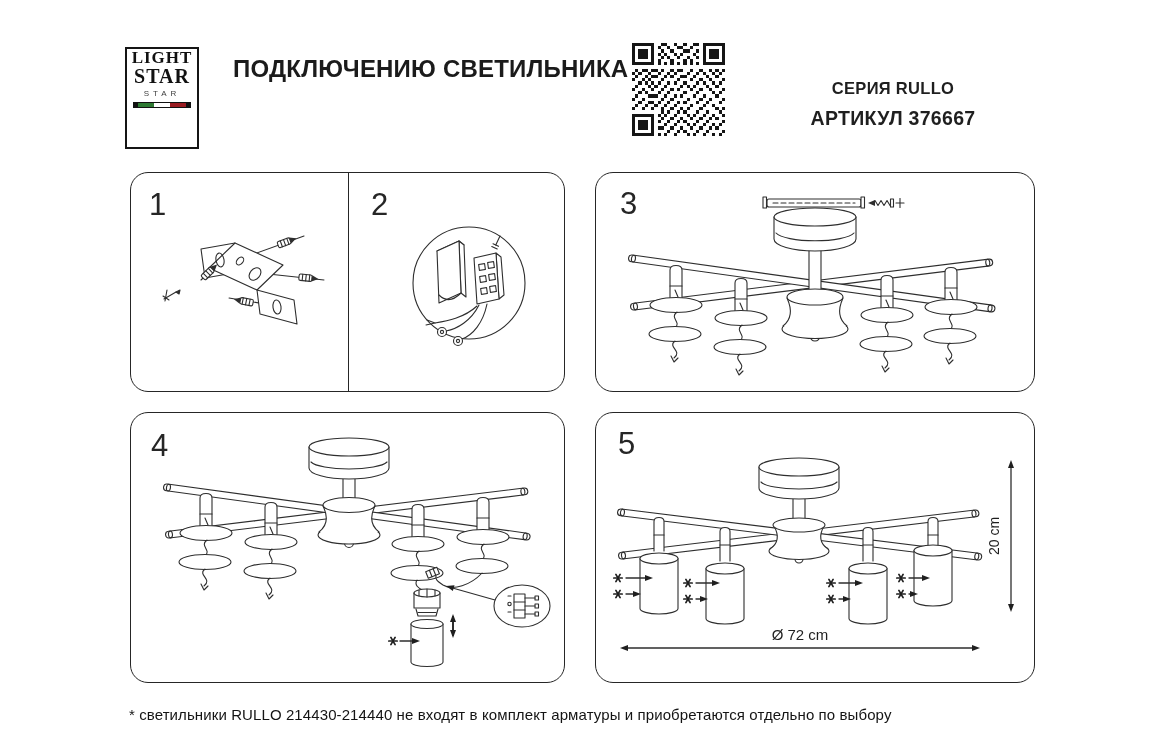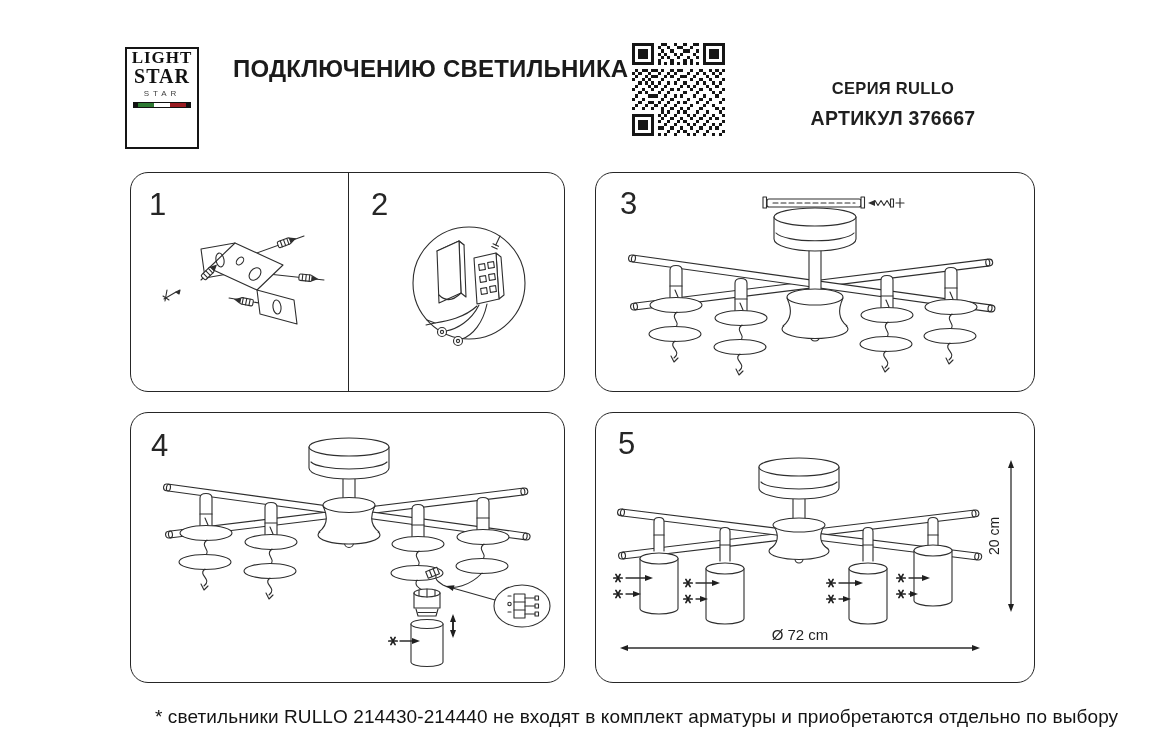--- a/index.html
+++ b/index.html
@@ -27,21 +27,21 @@
   .box{position:absolute;border:1.6px solid #262626;border-radius:18px;background:#fff;box-sizing:border-box;}
   #boxA{left:130px;top:172px;width:435px;height:220px;}
   #boxB{left:595px;top:172px;width:440px;height:220px;}
   #boxC{left:130px;top:412px;width:435px;height:271px;}
   #boxD{left:595px;top:412px;width:440px;height:271px;}
   .divider{position:absolute;left:217px;top:0;width:1.4px;height:100%;background:#262626;}
   .pnum{position:absolute;font-size:31px;font-weight:400;color:#262626;}
   .box svg{position:absolute;left:0;top:0;}
   text{font-family:"Liberation Sans",sans-serif;}
   
-  .footnote{position:absolute;left:129px;top:706px;font-size:19px;color:#141414;letter-spacing:0.1px;margin-left:26px;}
+  .footnote{position:absolute;left:129px;top:706px;font-size:15px;color:#141414;letter-spacing:0.1px;}
 </style>
 </head>
 <body>
 
 <div class="page">
 
   <svg width="0" height="0" style="position:absolute" aria-hidden="true">
     <defs>
       <g id="holder" stroke="#2e2e2e" stroke-width="1.1" fill="none" stroke-linecap="round">
         <path d="M-6,36 V5 Q-6,0.5 0,0.5 Q6,0.5 6,5 V36" fill="#fff"></path>

